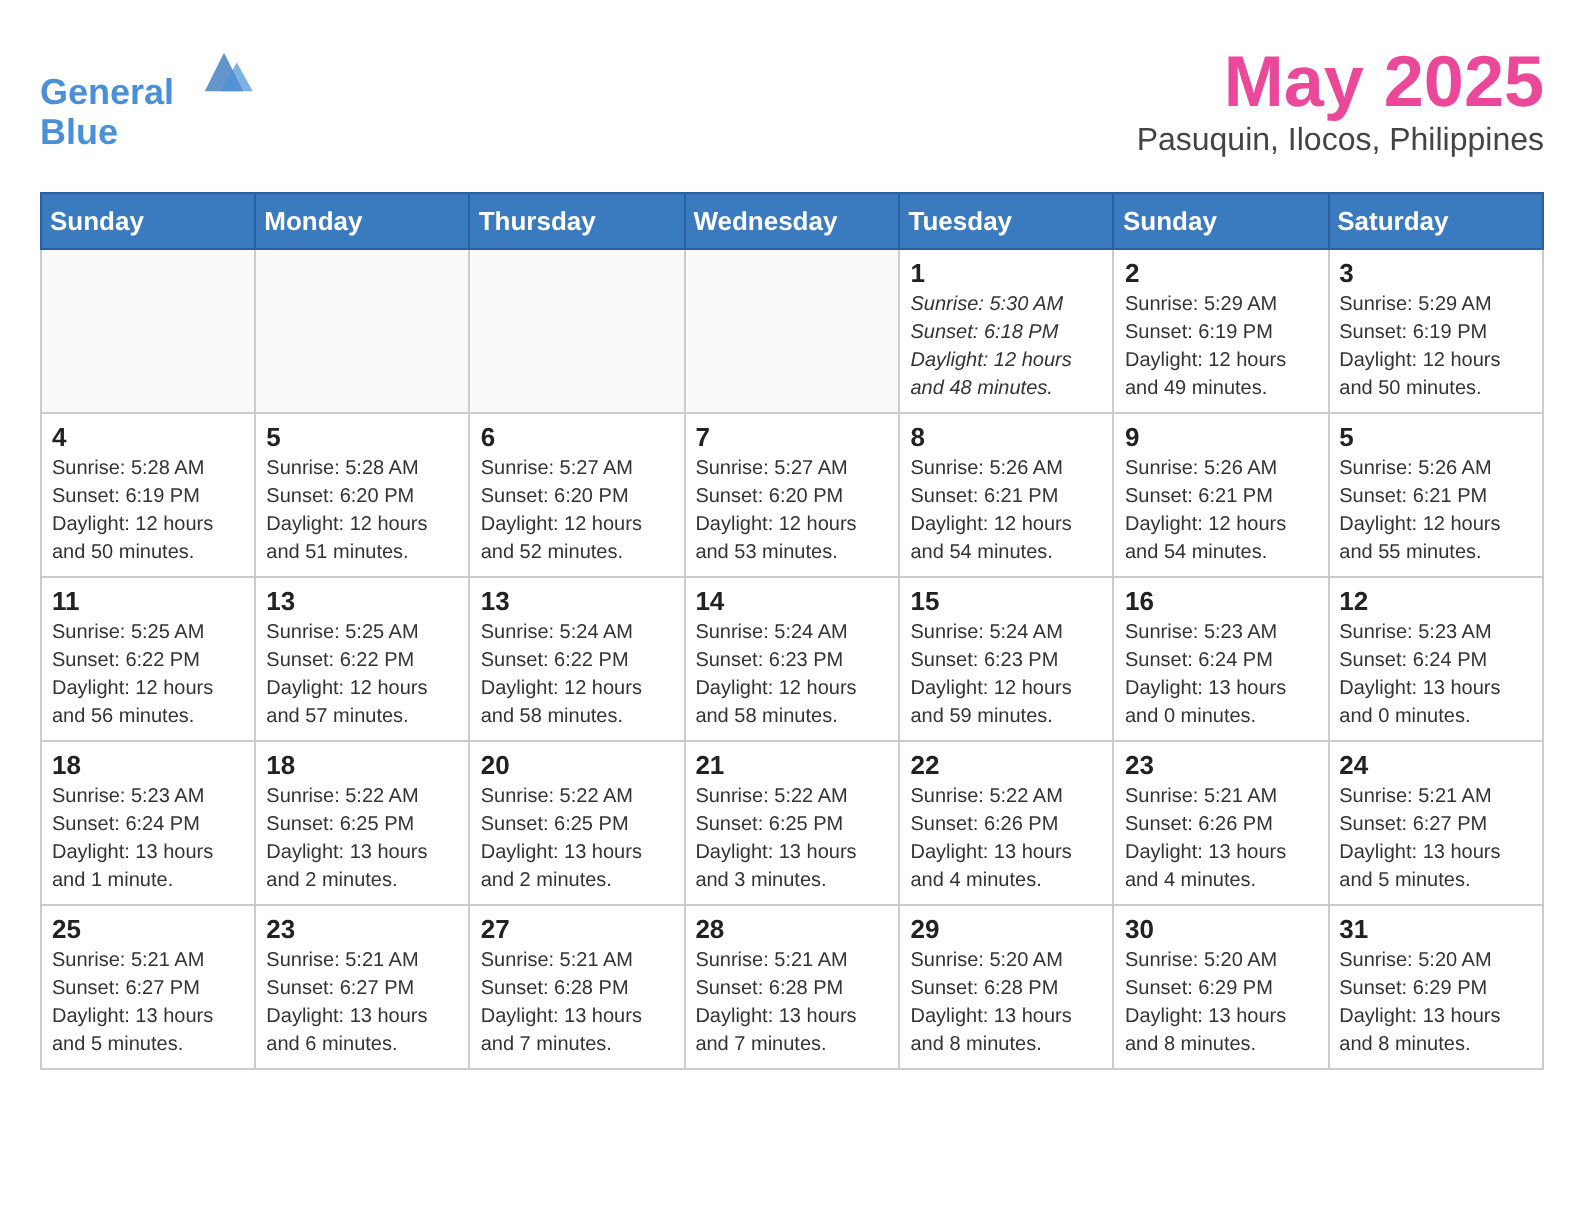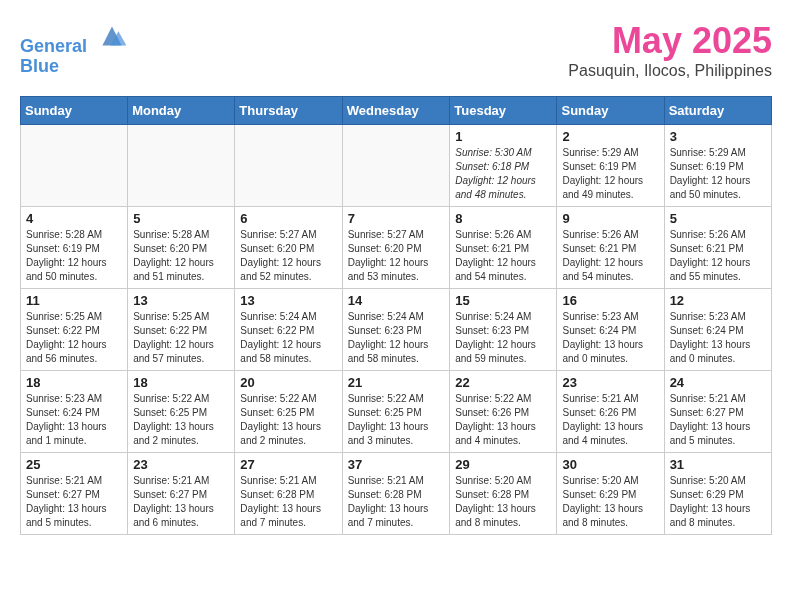--- a/index.html
+++ b/index.html
@@ -319,21 +319,21 @@
 and 6 minutes.</div>
         </td>
         <td>
           <div class="day-num">27</div>
           <div class="day-info" style="white-space: pre-line;">Sunrise: 5:21 AM
 Sunset: 6:28 PM
 Daylight: 13 hours
 and 7 minutes.</div>
         </td>
         <td>
-          <div class="day-num">37</div>
+          <div class="day-num">28</div>
           <div class="day-info" style="white-space: pre-line;">Sunrise: 5:21 AM
 Sunset: 6:28 PM
 Daylight: 13 hours
 and 7 minutes.</div>
         </td>
         <td>
           <div class="day-num">29</div>
           <div class="day-info" style="white-space: pre-line;">Sunrise: 5:20 AM
 Sunset: 6:28 PM
 Daylight: 13 hours

